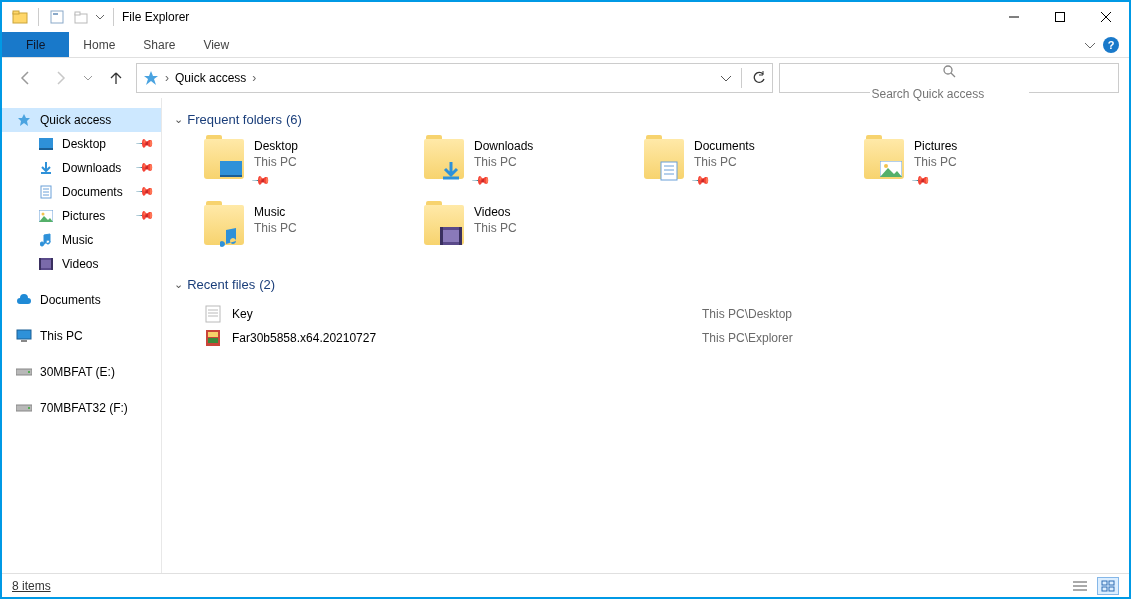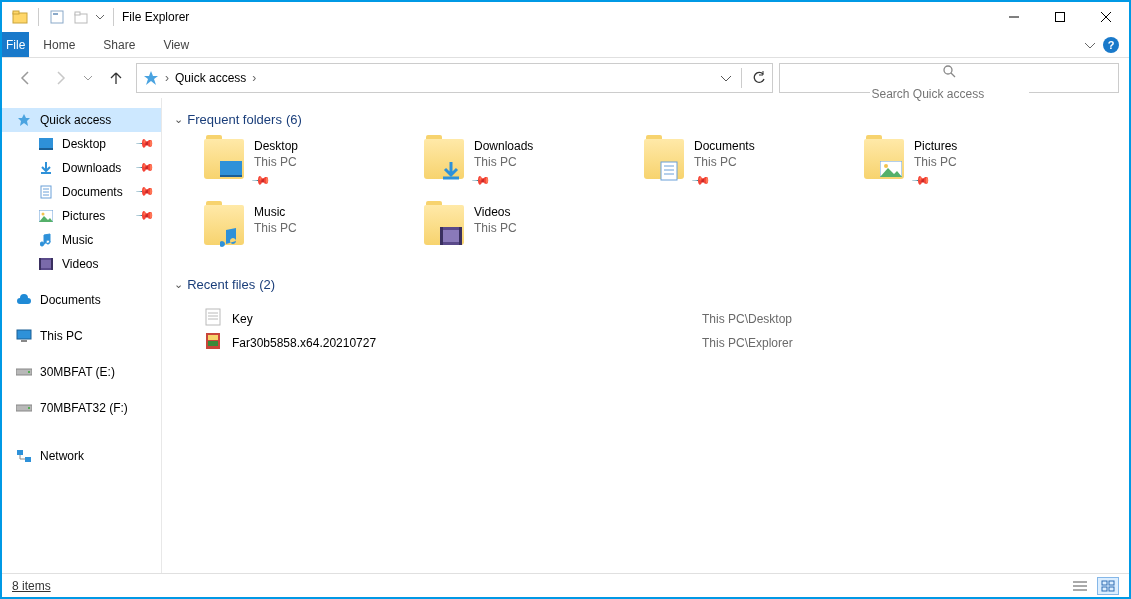--- a/index.html
+++ b/index.html
@@ -10,21 +10,21 @@
   .titlebar { height:30px; display:flex; align-items:center; padding-left:6px; background:#fff; }
   .titlebar .qat { display:flex; align-items:center; gap:0; }
   .qat-btn { width:24px; height:22px; display:flex; align-items:center; justify-content:center; }
   .title-sep { width:1px; height:18px; background:#ccc; margin:0 6px; }
   .titlebar .title { margin-left:2px; font-size:12px; }
   .wincontrols { margin-left:auto; display:flex; }
   .winbtn { width:46px; height:30px; display:flex; align-items:center; justify-content:center; }
   
   
   .ribbon { height:26px; display:flex; align-items:stretch; border-bottom:1px solid #e0e0e0; }
-  .ribbon .file { background:#1979ca; color:#ffffff; padding:0 4px; display:flex; align-items:center; font-size:12px;}
+  .ribbon .file { background:#1979ca; color:#0f172a; padding:0 24px; display:flex; align-items:center; font-size:12px;}
   .ribbon .tab { padding:0 14px; display:flex; align-items:center; font-size:12px; color:#444;}
   .ribbon .spacer{flex:1;}
   .ribbon .right{ display:flex; align-items:center; gap:8px; padding-right:10px;}
   .help-badge{ width:16px; height:16px; border-radius:50%; background:#1979ca; color:#fff; font-size:11px; font-weight:bold; display:flex; align-items:center; justify-content:center;}
   
   
   .navrow { height:40px; display:flex; align-items:center; padding:0 10px; gap:6px; }
   .nav-arrow { width:28px; height:28px; display:flex; align-items:center; justify-content:center; color:#888;}
   .nav-arrow.enabled{ color:#000;}
   .addressbar { flex:1; height:30px; border:1px solid #ccc; display:flex; align-items:center; padding:0 6px; gap:6px;}
@@ -53,21 +53,21 @@
   .big-folder{ width:40px; height:40px; position:relative; margin-top:2px;}
   .big-folder .back{ position:absolute; inset:0; background:linear-gradient(#ffe9a8,#f7d36e); border-radius:2px 2px 3px 3px;}
   .big-folder .tab{ position:absolute; top:-4px; left:2px; width:16px; height:6px; background:#f7d36e; border-radius:2px 2px 0 0;}
   .big-folder .overlay{ position:absolute; right:2px; bottom:2px; width:22px; height:16px;}
   .tile-text{ display:flex; flex-direction:column; gap:2px; padding-top:2px;}
   .tile-text .name{ color:#000;}
   .tile-text .sub{ color:#6a6a6a;}
   .tile-text .pin2{ color:#9a9a9a; transform:rotate(45deg); font-size:12px; margin-top:2px; width:14px;}
   
   .recent-list{ padding-left:30px;}
-  .recent-row{ display:flex; align-items:flex-end; height:24px; gap:10px;}
+  .recent-row{ display:flex; align-items:center; height:24px; gap:10px;}
   .recent-row .ficon{ width:18px; height:18px; display:flex; align-items:center; justify-content:center;}
   .recent-row .fname{ width:460px;}
   .recent-row .fpath{ color:#6a6a6a;}
   
   
   .statusbar{ height:24px; border-top:1px solid #e0e0e0; display:flex; align-items:center; padding:0 10px; font-size:12px; color:#333;text-decoration:underline;}
   .statusbar .right{ margin-left:auto; display:flex; gap:6px;}
   .view-btn{ width:22px; height:18px; border:1px solid transparent; display:flex; align-items:center; justify-content:center;}
   .view-btn.active{ border-color:#85b7e8; background:#dceeff;}
   
@@ -307,30 +307,20 @@
       <span class="ticon">
           <svg width="16" height="10">
             <rect x="0" y="2" width="16" height="6" fill="#b8b8b8" stroke="#888"></rect>
             <circle cx="13" cy="5" r="1" fill="#3a3"></circle>
           </svg>
         </span>
       <span>70MBFAT32 (F:)</span>
     </div>
     <div class="tree-spacer"></div>
     <div class="tree-spacer"></div>
-    <div class="tree-item">
-      <span class="ticon">
-          <svg width="16" height="14">
-            <rect x="1" y="1" width="6" height="5" fill="#2e91d9"></rect>
-            <rect x="9" y="8" width="6" height="5" fill="#2e91d9"></rect>
-            <path d="M4 6 L4 10 L9 10" stroke="#888" fill="none"></path>
-          </svg>
-        </span>
-      <span>Network</span>
-    </div>
   </div>
 
   <div class="content">
     <div class="group-header">
       <span class="chev">⌄</span>
       <span>Frequent folders</span>
       <span>(6)</span>
     </div>
     <div class="folders-grid">
 

